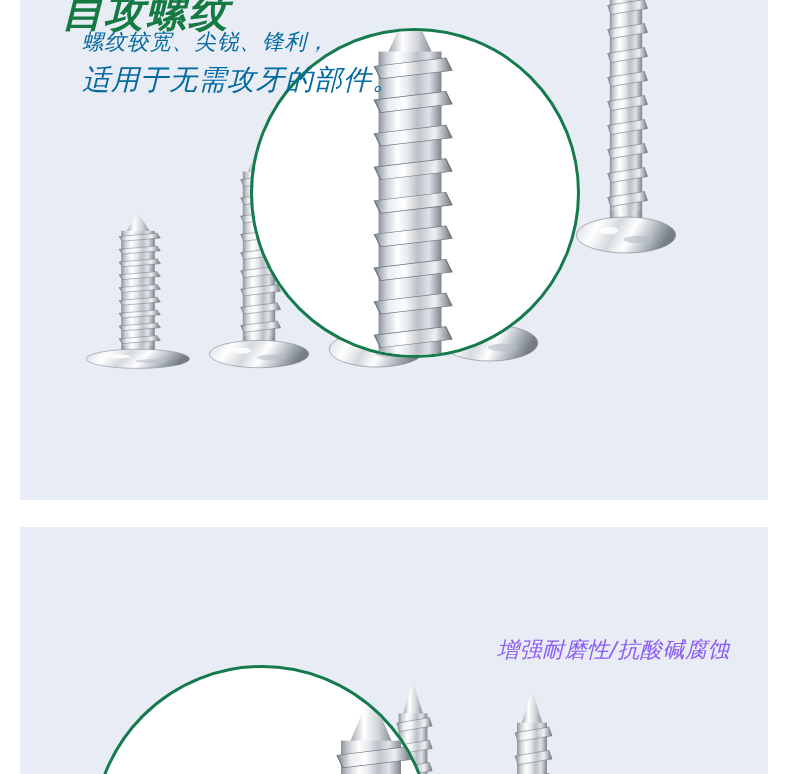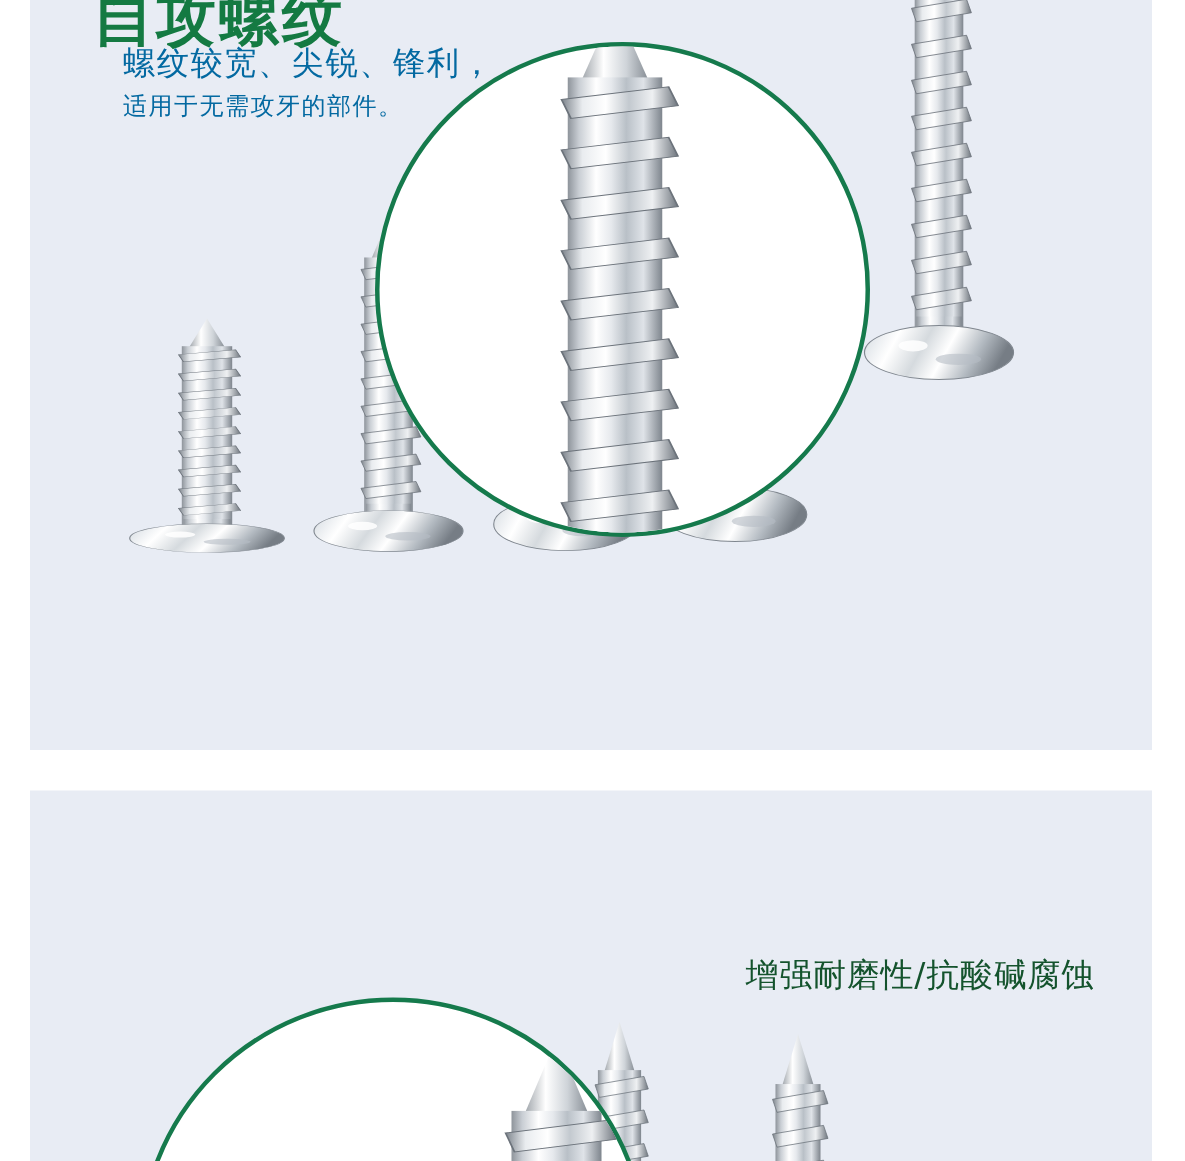--- a/index.html
+++ b/index.html
@@ -2,21 +2,21 @@
 <html><head>
 <meta charset="utf-8">
 <style>
   * { margin:0; padding:0; box-sizing:border-box; }
   html,body {
     width:790px; height:774px;
     background:#ffffff;
     font-family:"DejaVu Sans","Liberation Sans",sans-serif;
     overflow:hidden;
   }
-  #page { position:relative; width:666px; height:774px; background:#ffffff; }
+  #page { position:relative; width:666px; height:774px; background:#ffffff;font-style:italic; }
 
   .panel {
     position:absolute; left:20px; width:748px;
     background:#e8ecf4; overflow:hidden;
   }
   #panel-top    { top:-40px; height:540px; }
   #panel-bottom { top:527px; height:247px; }
 
   .heading {
     position:absolute;
@@ -29,25 +29,25 @@
   .subtext {
     position:absolute;
     color:#0369a1;
     white-space:nowrap;
     font-family:"DejaVu Sans","Liberation Sans",sans-serif;
   }
 
   
   #top-heading  { left:42px;  top:25px;  font-size:40px; }
   #top-line-1   { left:62px;  top:67px;  font-size:21.5px; letter-spacing:1px; }
-  #top-line-2   { left:62px;  top:101px; font-size:16px; letter-spacing:1px; }
+  #top-line-2   { left:62px;  top:101px; font-size:28px; letter-spacing:1px; }
 
   
   #bottom-heading { right:52px; top:65px; font-size:36px; }
-  #bottom-sub     { right:38px; top:108px; font-size:22px; letter-spacing:0.5px; color:#14532d; }
+  #bottom-sub     { right:38px; top:108px; font-size:22px; letter-spacing:0.5px; color:#8b5cf6; }
 
   .magnifier {
     position:absolute; border-radius:50%;
     background:#ffffff; border:3px solid #157a4c;
   }
   #mag-top    { left:230px; top:68px; width:330px; height:330px; }
   #mag-bottom { left:72px;  top:138px; width:340px; height:340px; }
 
   .screw { position:absolute; }
   .clip-layer { position:absolute; inset:0; overflow:hidden; }

